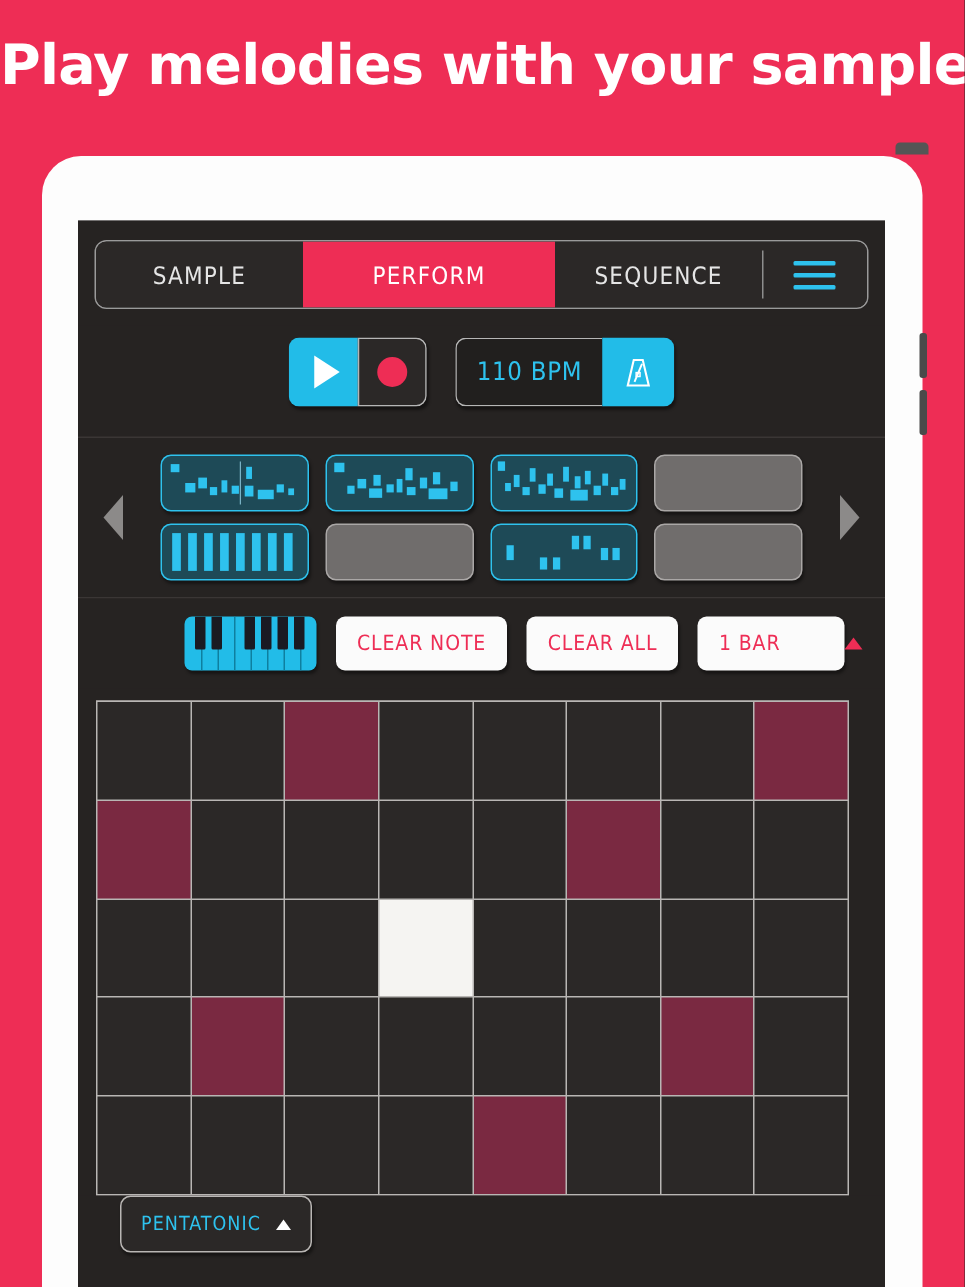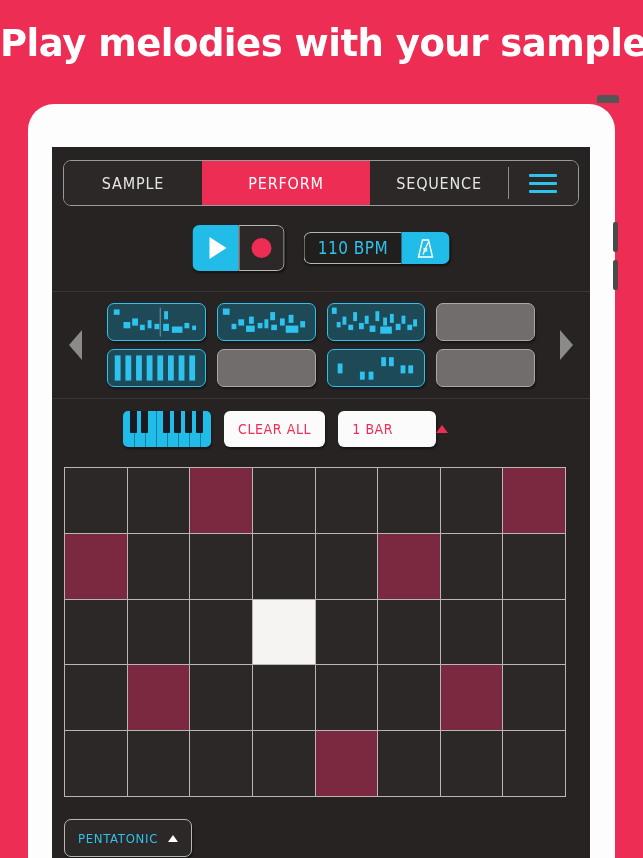--- a/index.html
+++ b/index.html
@@ -164,21 +164,21 @@
     width: 0; height: 0;
     border-left: 17px solid #ffffff;
     border-top: 11px solid transparent;
     border-bottom: 11px solid transparent;
     margin-left: 4px;
   }
   .rec-dot { width: 20px; height: 20px; border-radius: 50%; background: #EE2D55; }
 
   #bpm-group {
     display: flex;
-    height: 32px;
+    height: 46px;
     border-radius: 7px;
     overflow: hidden;
     box-shadow: 1px 2px 2px rgba(0,0,0,0.45);
   }
   #bpm-display {
     width: 98px;
     background: #211f1e;
     border: 1px solid #b6b6b6;
     border-right: none;
     border-radius: 7px 0 0 7px;
@@ -306,22 +306,22 @@
   .cell { background: #2B2827; }
   .cell.on { background: #7A2941; }
   .cell.active { background: #F5F4F2; }
 
   
   #scale-region {
     position: relative;
     height: 60px;
     background: #262322;
     display: flex;
-    align-items: flex-end;
-    padding-left: 12px;
+    align-items: flex-start;
+    padding-left: 28px;
   }
   #btn-scale {
     height: 38px;
     min-width: 108px;
     border: 1px solid #b9b6b4;
     border-radius: 7px;
     background: #2b2827;
     color: #2ec2ee;
     font-size: 13px;
     letter-spacing: 0.7px;
@@ -498,20 +498,21 @@
         <span class="wk" style="left:55px"></span>
         <span class="wk" style="left:66px"></span>
         <span class="wk" style="left:77px"></span>
         <span class="bk" style="left:7px"></span>
         <span class="bk" style="left:18px"></span>
         <span class="bk" style="left:40px"></span>
         <span class="bk" style="left:51px"></span>
         <span class="bk" style="left:62px"></span>
         <span class="bk" style="left:73px"></span>
       </div>
+      <div class="pillbtn">CLEAR NOTE</div>
       <div class="pillbtn">CLEAR ALL</div>
       <div class="pillbtn" id="btn-bars">
         <span>1 BAR</span>
         <span class="tri-up-pink"></span>
       </div>
     </div>
 
     <div id="seq-region">
       <div id="seq-grid">
           <div class="cell"></div>

